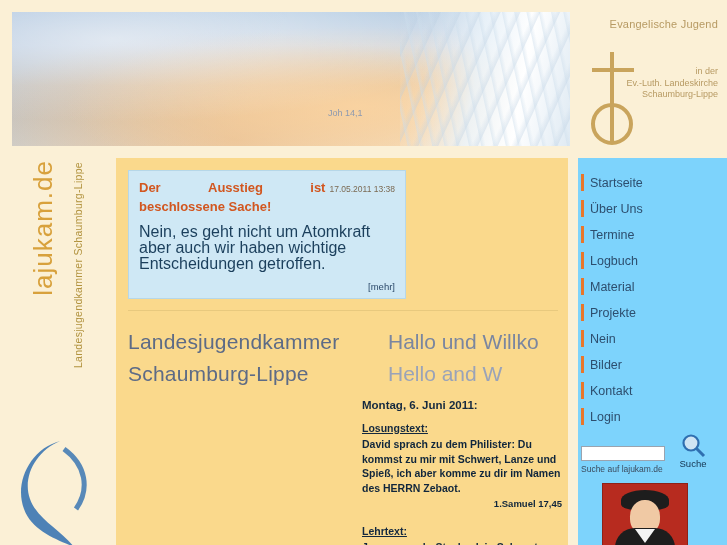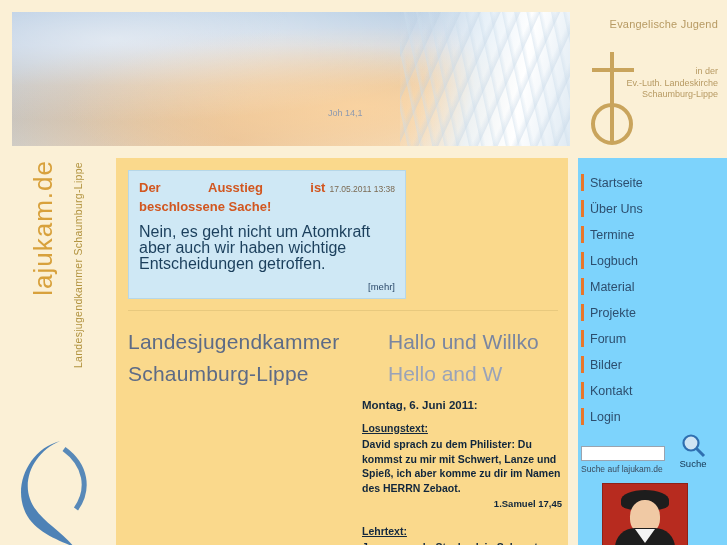--- a/index.html
+++ b/index.html
@@ -434,21 +434,21 @@
       <div class="navitem">
           <span>Logbuch</span>
         </div>
       <div class="navitem">
           <span>Material</span>
         </div>
       <div class="navitem">
           <span>Projekte</span>
         </div>
       <div class="navitem">
-          <span>Forum</span>
+          <span>Nein</span>
         </div>
       <div class="navitem">
           <span>Bilder</span>
         </div>
       <div class="navitem">
           <span>Kontakt</span>
         </div>
       <div class="navitem">
           <span>Login</span>
         </div>

